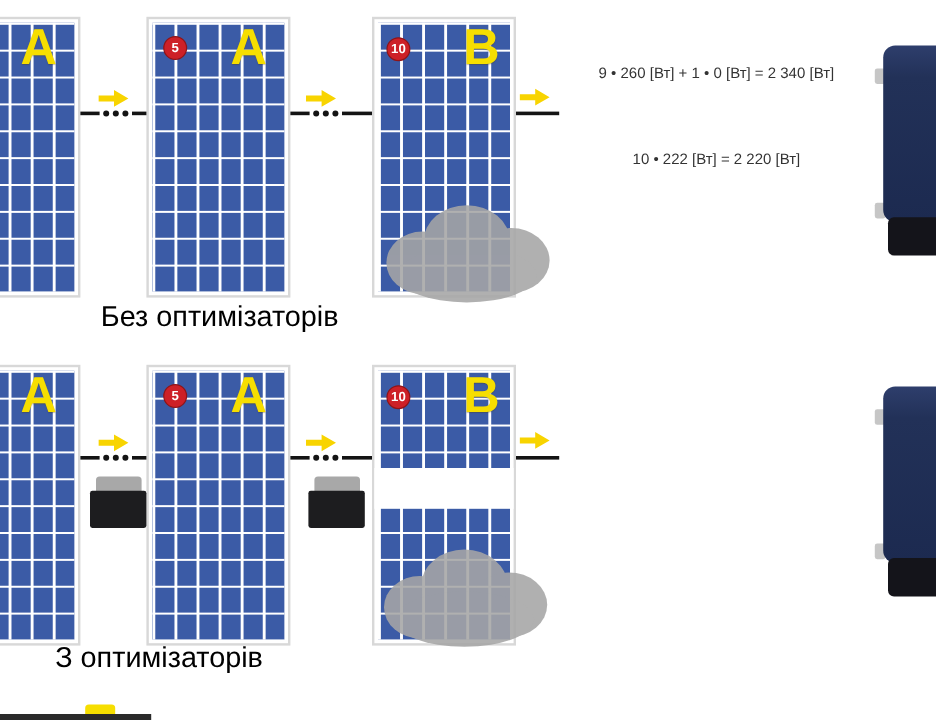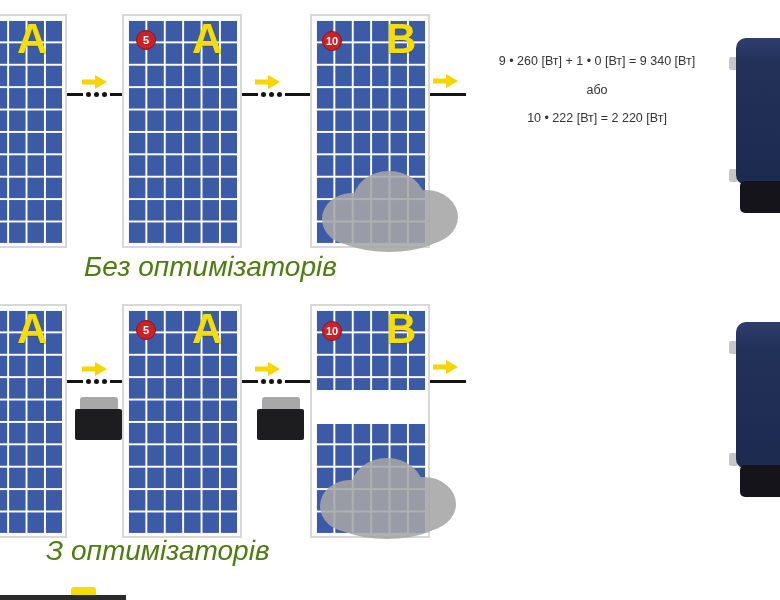--- a/index.html
+++ b/index.html
@@ -34,21 +34,21 @@
   .opt-body{position:absolute;background:#1d1d1f;border-radius:2px;z-index:3;}
 
   
   .inv-body{position:absolute;width:60px;height:147px;border-radius:10px;
             background:linear-gradient(180deg,#2e3e6c 0%,#223158 18%,#1c2a50 100%);}
   .inv-bottom{position:absolute;width:52px;height:32px;background:#14141a;border-radius:5px;}
   .inv-clip{position:absolute;width:9px;height:13px;background:#c6c6c6;border-radius:2px;}
 
   
   .formula{position:absolute;width:240px;text-align:center;font-size:12.5px;color:#333;}
-  .caption{position:absolute;font-size:28px;color:#4d7c0f;font-style:italic;}
+  .caption{position:absolute;font-size:24px;color:#000000;}
 
   
   .frag-strip{position:absolute;background:#2a2a2a;}
   .frag-label{position:absolute;background:#f6de00;border-radius:3px 3px 0 0;}
 </style>
 </head>
 <body>
 
 <div class="canvas">
 
@@ -104,23 +104,22 @@
 
   <svg class="cloud" style="left:314px;top:163px" width="150" height="92" viewBox="0 0 150 92">
     <g fill="#a6a6a6" opacity="0.88">
       <ellipse cx="38" cy="56" rx="30" ry="26"></ellipse>
       <ellipse cx="75" cy="38" rx="36" ry="30"></ellipse>
       <ellipse cx="112" cy="54" rx="32" ry="27"></ellipse>
       <ellipse cx="75" cy="66" rx="58" ry="23"></ellipse>
     </g>
   </svg>
 
-  <div class="formula" style="left:477px;top:54px">9 • 260 [Вт] + 1 • 0 [Вт] = 9 340 [Вт]</div>
-  <div class="formula" style="left:477px;top:83px">або</div>
-  <div class="formula" style="left:477px;top:111px">10 • 222 [Вт] = 2 220 [Вт]</div>
+  <div class="formula" style="left:477px;top:54px">9 • 260 [Вт] + 1 • 0 [Вт] = 2 340 [Вт]</div>
+  <div class="formula" style="left:477px;top:126px">10 • 222 [Вт] = 2 220 [Вт]</div>
 
   <div class="inv-clip" style="left:729px;top:57px"></div>
   <div class="inv-clip" style="left:729px;top:169px"></div>
   <div class="inv-body" style="left:736px;top:38px"></div>
   <div class="inv-bottom" style="left:740px;top:181px"></div>
 
   <div class="caption" style="left:84px;top:251px">Без оптимізаторів</div>
 
   <div class="panel" style="left:-53px;top:304px">
     <div class="cells"></div>

